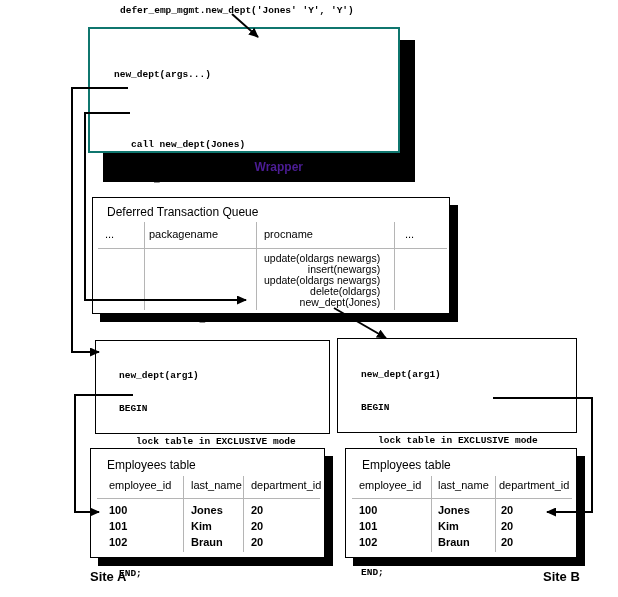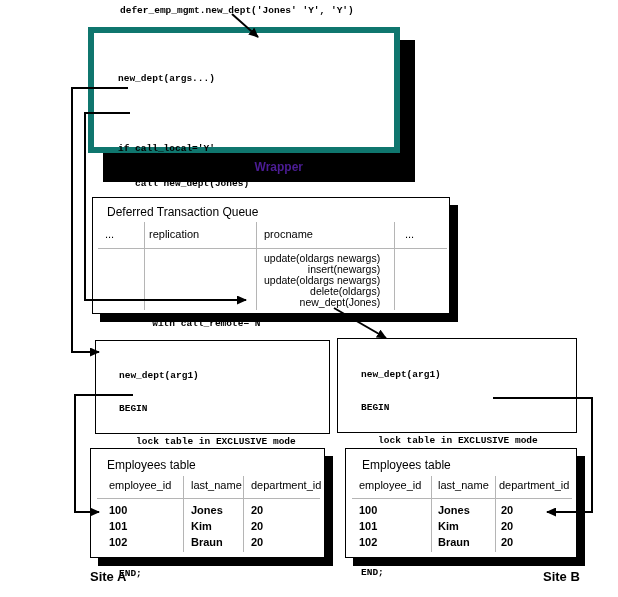--- a/index.html
+++ b/index.html
@@ -1,20 +1,20 @@
 <!DOCTYPE html>
 <html><head>
 <meta charset="utf-8">
 <style>
   html,body{margin:0;padding:0;background:#fff;}
   .canvas{position:relative;width:618px;height:597px;background:#ffffff;
           font-family:"Liberation Sans",sans-serif;color:#000;overflow:hidden;}
   .shadow{position:absolute;background:#000;}
   .box{position:absolute;background:#fff;border:1.5px solid #000;box-sizing:border-box;}
-  .box-gray{border:6px solid #0f766e;}
+  .box-gray{border:2px solid #0f766e;}
   .box-thin{border:1px solid #000;}
   .mono{font-family:"Liberation Mono","DejaVu Sans Mono",monospace;font-weight:700;white-space:pre;}
   .ann{position:absolute;left:120px;top:5px;font-size:9.5px;}
   .code{position:absolute;font-size:9.5px;}
   .cl{min-height:13px;line-height:13px;}
   .cl2{min-height:11px;line-height:11px;}
   .wrapper-label{position:absolute;left:103px;top:160px;width:200px;text-align:right;
                  color:#4c1d95;font-weight:700;font-size:12px;}
   .title13{position:absolute;font-size:12px;}
   .hdr{position:absolute;font-size:11px;}
@@ -31,34 +31,34 @@
 <div class="canvas">
 
   <div class="ann mono">defer_emp_mgmt.new_dept('Jones' 'Y', 'Y')</div>
 
   <div class="shadow" style="left:103px;top:40px;width:312px;height:142px"></div>
   <div class="wrapper-label">Wrapper</div>
   <div class="box box-gray" style="left:88px;top:27px;width:312px;height:126px">
     <div class="code mono" style="left:24px;top:17px">
       <div class="cl">new_dept(args...)</div>
       <div class="cl"></div>
+      <div class="cl">   call new_dept(Jones)</div>
       <div class="cl">if call_local='Y'</div>
-      <div class="cl">   call new_dept(Jones)</div>
       <div class="cl">if call_remote='Y'</div>
       <div class="cl">   build call to new_dept</div>
       <div class="cl">      for deferred queue</div>
       <div class="cl">      with call_remote='N'</div>
     </div>
   </div>
 
   <div class="shadow" style="left:100px;top:205px;width:358px;height:117px"></div>
   <div class="box box-thin" style="left:92px;top:197px;width:358px;height:117px">
     <div class="title13" style="left:14px;top:7px">Deferred Transaction Queue</div>
     <div class="hdr" style="left:12px;top:30px">...</div>
-    <div class="hdr" style="left:56px;top:30px">replication</div>
+    <div class="hdr" style="left:56px;top:30px">packagename</div>
     <div class="hdr" style="left:171px;top:30px">procname</div>
     <div class="hdr" style="left:312px;top:30px">...</div>
     <div class="vsep" style="left:51px;top:24px;height:88px"></div>
     <div class="vsep" style="left:163px;top:24px;height:88px"></div>
     <div class="vsep" style="left:301px;top:24px;height:88px"></div>
     <div class="hrule" style="left:5px;top:50px;width:349px"></div>
     <div style="position:absolute;left:171px;top:55px">
       <div class="qline">update(oldargs newargs)</div>
       <div class="qline">insert(newargs)</div>
       <div class="qline">update(oldargs newargs)</div>

